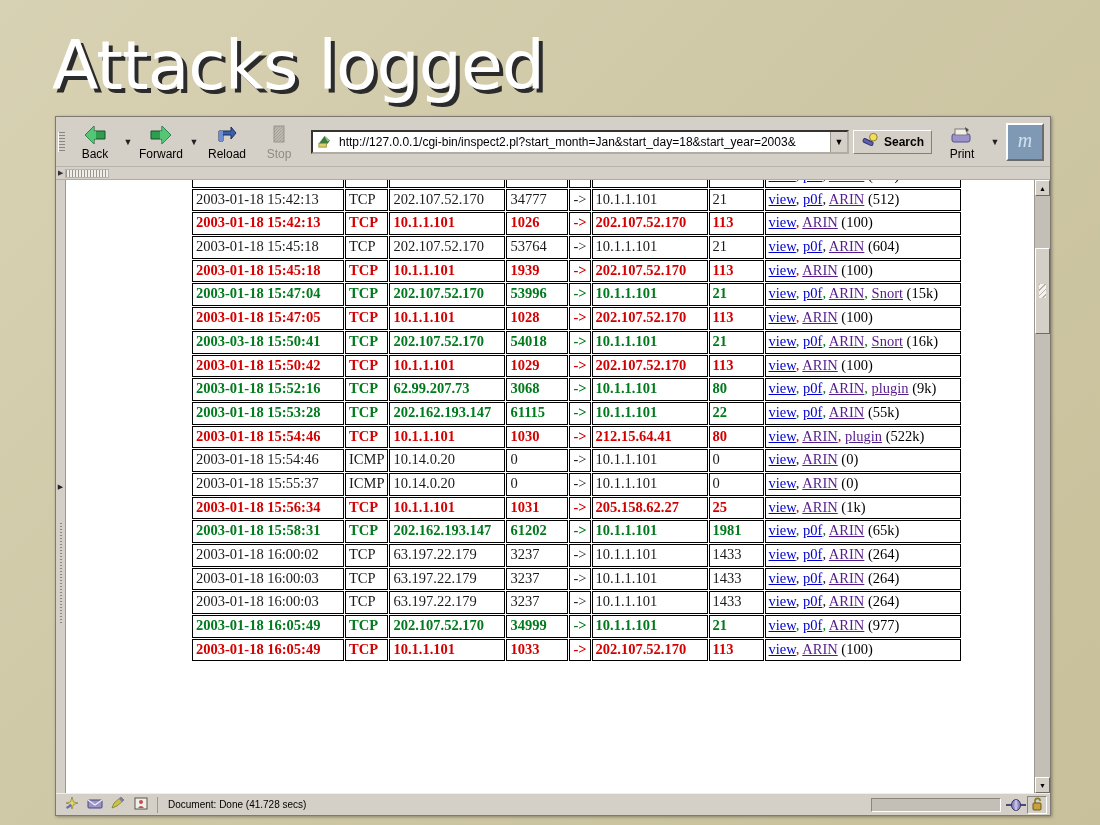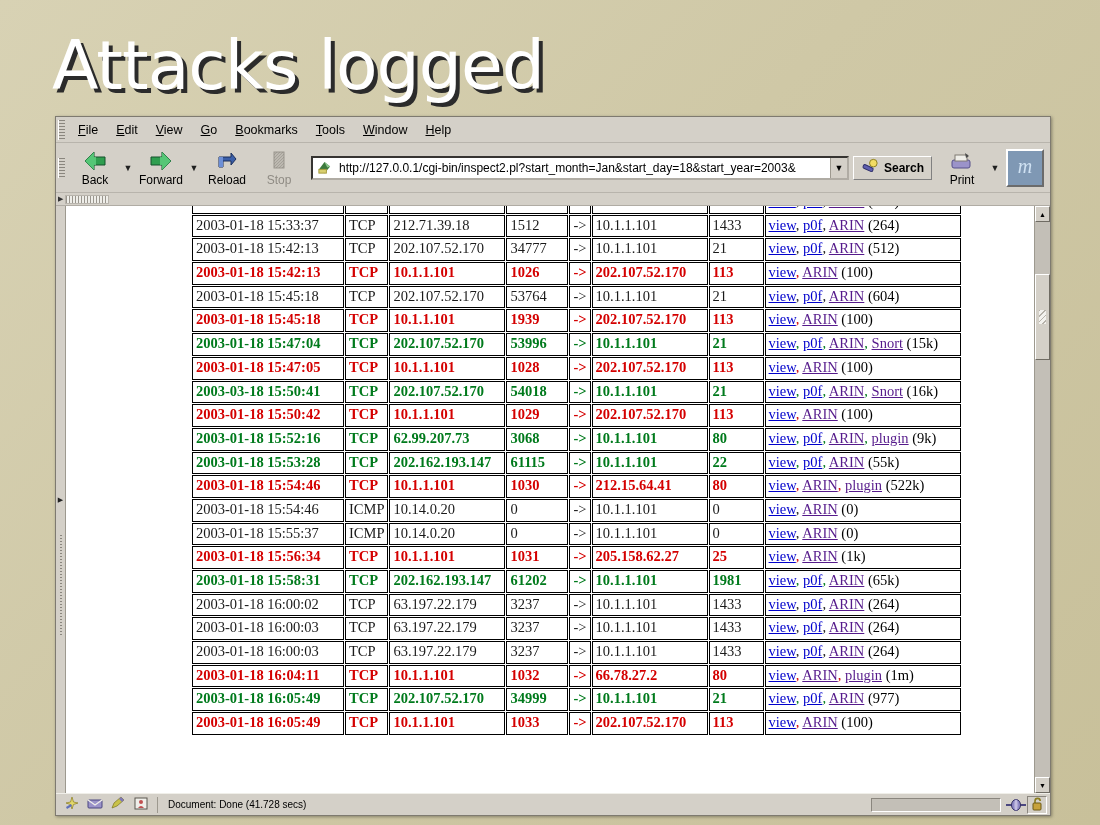--- a/index.html
+++ b/index.html
@@ -275,31 +275,20 @@
     display: flex; align-items: center; justify-content: center;
   }
 </style>
 </head>
 <body>
 
 <div id="slide-title">Attacks logged</div>
 
 <div id="browser">
 
-  <div class="menubar">
-    <div class="grip"></div>
-    <div class="menu-item"><u>F</u><span>ile</span></div>
-    <div class="menu-item"><u>E</u>dit</div>
-    <div class="menu-item"><u>V</u>iew</div>
-    <div class="menu-item"><u>G</u>o</div>
-    <div class="menu-item"><u>B</u>ookmarks</div>
-    <div class="menu-item"><u>T</u>ools</div>
-    <div class="menu-item"><u>W</u>indow</div>
-    <div class="menu-item"><u>H</u>elp</div>
-  </div>
 
   <div class="toolbar">
     <div class="grip"></div>
 
     <div class="tbtn">
       <span class="ico">
         <svg width="26" height="24" viewBox="0 0 26 24">
           <polygon points="3,12 12,3 12,8 23,8 23,16 12,16 12,21" fill="#2f9e4f" stroke="#14532d" stroke-width="1"></polygon>
           <polygon points="3,12 12,3 12,8 14,8 14,16 12,16 12,21" fill="#5fcf80" opacity=".8"></polygon>
         </svg>
@@ -407,30 +396,20 @@
                 <td class="c-time">2003-01-18 15:33:36</td>
                 <td class="c-proto">TCP</td>
                 <td class="c-src">212.71.39.18</td>
                 <td class="c-sport">1512</td>
                 <td class="c-arrow">-&gt;</td>
                 <td class="c-dst">10.1.1.101</td>
                 <td class="c-dport">1433</td>
                 <td class="c-links"><a href="#" class="lnk-new">view</a>, <a href="#" class="lnk-new">p0f</a>, <a href="#" class="lnk-vis">ARIN</a><span class="sz"> (264)</span></td>
               </tr>
               <tr class="r-normal">
-                <td class="c-time">2003-01-18 15:33:37</td>
-                <td class="c-proto">TCP</td>
-                <td class="c-src">212.71.39.18</td>
-                <td class="c-sport">1512</td>
-                <td class="c-arrow">-&gt;</td>
-                <td class="c-dst">10.1.1.101</td>
-                <td class="c-dport">1433</td>
-                <td class="c-links"><a href="#" class="lnk-new">view</a>, <a href="#" class="lnk-new">p0f</a>, <a href="#" class="lnk-vis">ARIN</a><span class="sz"> (264)</span></td>
-              </tr>
-              <tr class="r-normal">
                 <td class="c-time">2003-01-18 15:42:13</td>
                 <td class="c-proto">TCP</td>
                 <td class="c-src">202.107.52.170</td>
                 <td class="c-sport">34777</td>
                 <td class="c-arrow">-&gt;</td>
                 <td class="c-dst">10.1.1.101</td>
                 <td class="c-dport">21</td>
                 <td class="c-links"><a href="#" class="lnk-new">view</a>, <a href="#" class="lnk-new">p0f</a>, <a href="#" class="lnk-vis">ARIN</a><span class="sz"> (512)</span></td>
               </tr>
               <tr class="r-red">
@@ -595,30 +574,20 @@
               </tr>
               <tr class="r-normal">
                 <td class="c-time">2003-01-18 16:00:03</td>
                 <td class="c-proto">TCP</td>
                 <td class="c-src">63.197.22.179</td>
                 <td class="c-sport">3237</td>
                 <td class="c-arrow">-&gt;</td>
                 <td class="c-dst">10.1.1.101</td>
                 <td class="c-dport">1433</td>
                 <td class="c-links"><a href="#" class="lnk-new">view</a>, <a href="#" class="lnk-new">p0f</a>, <a href="#" class="lnk-vis">ARIN</a><span class="sz"> (264)</span></td>
-              </tr>
-              <tr class="r-red">
-                <td class="c-time">2003-01-18 16:04:11</td>
-                <td class="c-proto">TCP</td>
-                <td class="c-src">10.1.1.101</td>
-                <td class="c-sport">1032</td>
-                <td class="c-arrow">-&gt;</td>
-                <td class="c-dst">66.78.27.2</td>
-                <td class="c-dport">80</td>
-                <td class="c-links"><a href="#" class="lnk-new">view</a>, <a href="#" class="lnk-vis">ARIN</a>, <a href="#" class="lnk-vis">plugin</a><span class="sz"> (1m)</span></td>
               </tr>
               <tr class="r-green">
                 <td class="c-time">2003-01-18 16:05:49</td>
                 <td class="c-proto">TCP</td>
                 <td class="c-src">202.107.52.170</td>
                 <td class="c-sport">34999</td>
                 <td class="c-arrow">-&gt;</td>
                 <td class="c-dst">10.1.1.101</td>
                 <td class="c-dport">21</td>
                 <td class="c-links"><a href="#" class="lnk-new">view</a>, <a href="#" class="lnk-new">p0f</a>, <a href="#" class="lnk-vis">ARIN</a><span class="sz"> (977)</span></td>

